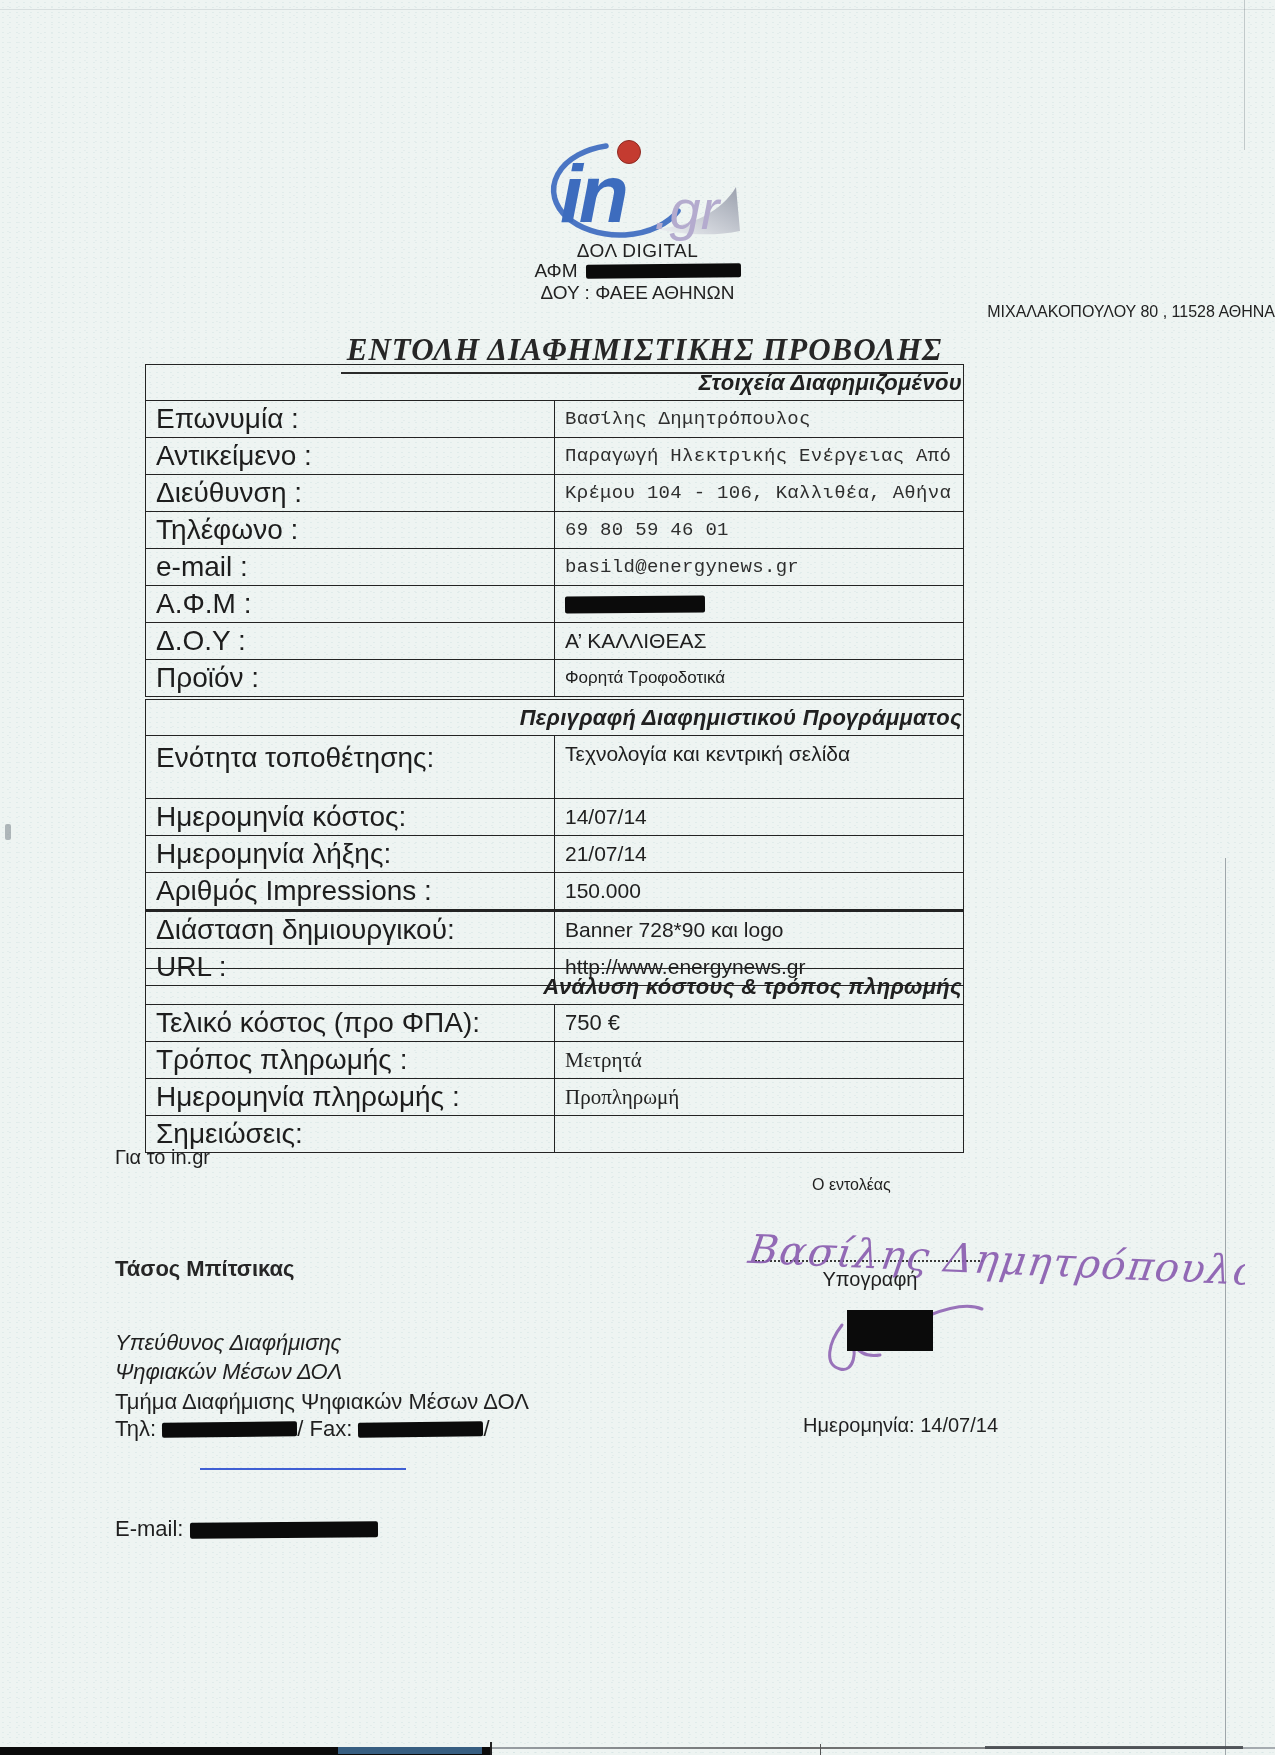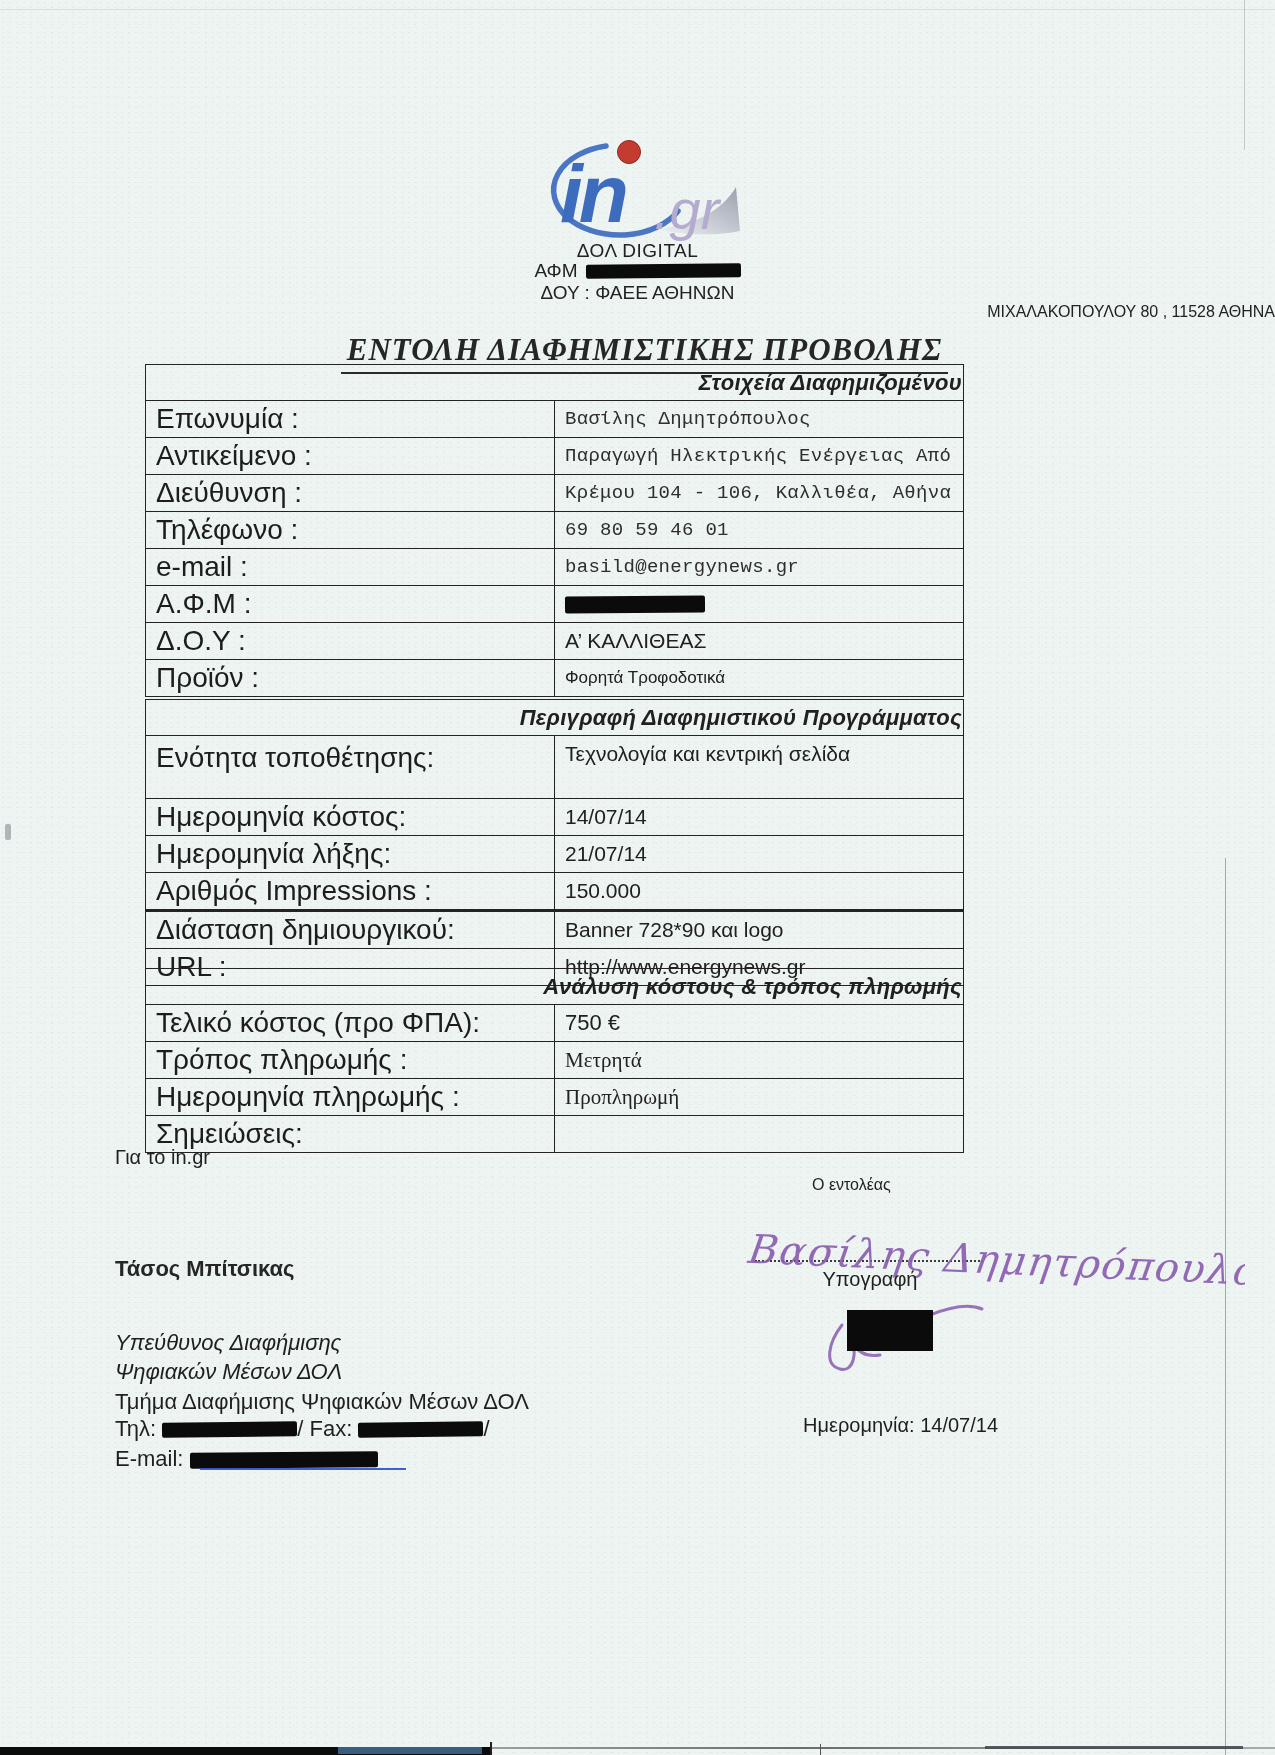--- a/index.html
+++ b/index.html
@@ -65,21 +65,21 @@
   .sig-dotline{left:755px;top:1240px;width:228px;border-bottom:2px dotted #3a3a3a;height:20px;}
   .sig-label{left:800px;top:1268px;width:140px;text-align:center;font-size:20px;}
   .contact-name{left:115px;top:1256px;font-size:22px;font-weight:bold;color:#262626;}
   .role1{left:115px;top:1330px;font-size:22px;font-style:italic;}
   .role2{left:115px;top:1359px;font-size:22px;font-style:italic;}
   .dept{left:115px;top:1389px;font-size:22px;}
   .telline{left:115px;top:1416px;font-size:22px;}
   .telline .redact{display:inline-block;vertical-align:-1px;height:15px;}
   .bar-tel{width:135px;transform:rotate(-.6deg);}
   .bar-fax{width:125px;transform:rotate(-.8deg);}
-  .emailline{left:115px;top:1446px;font-size:22px;}
+  .emailline{left:115px;top:1516px;font-size:22px;}
   .bar-email{display:inline-block;vertical-align:-2px;width:188px;height:16px;transform:rotate(-.4deg);}
   .email-underline{left:200px;top:1468px;width:206px;height:2px;background:#2b4fd0;opacity:.9;}
   .datefoot{left:803px;top:1414px;font-size:20px;}
   .stamp-block{left:847px;top:1310px;width:86px;height:41px;background:#0b0b0b;}
 
   
   .edge-v1{left:1225px;top:858px;width:1px;height:897px;background:rgba(60,70,82,.45);}
   .edge-v2{left:1244px;top:0;width:1px;height:150px;background:rgba(60,70,82,.25);}
   .edge-top{left:0;top:9px;width:100%;height:1px;background:rgba(90,100,110,.15);}
   .bot-black{left:0;top:1747px;width:492px;height:8px;background:#0b0b0b;}

